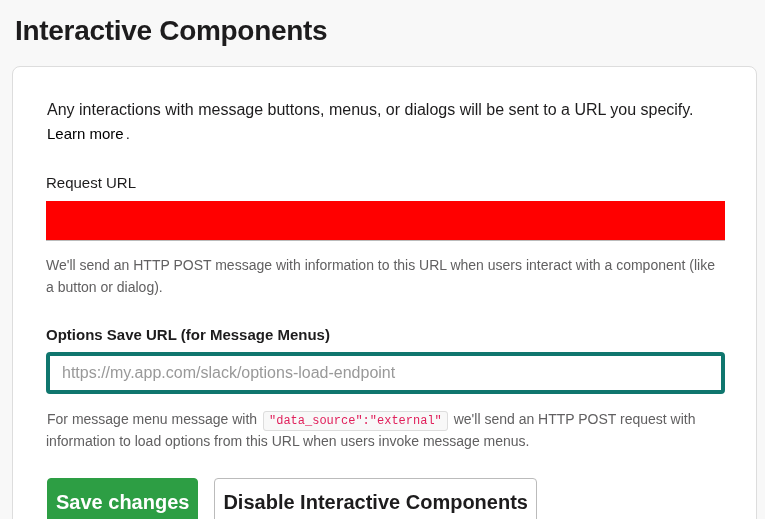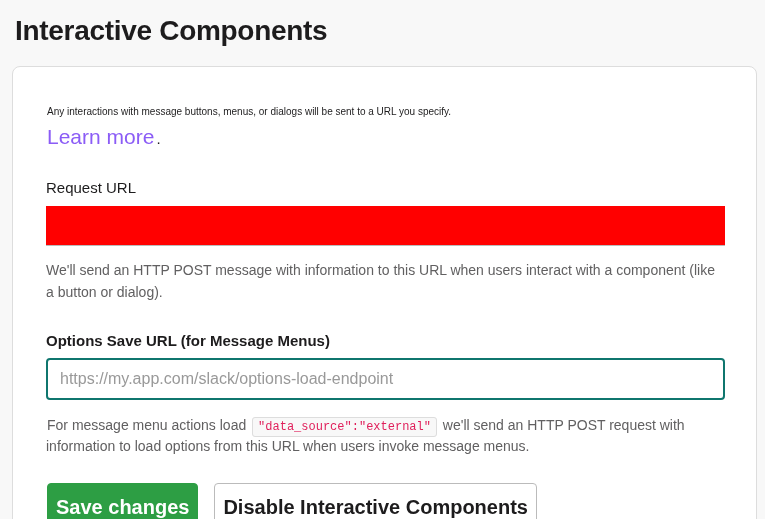--- a/index.html
+++ b/index.html
@@ -22,28 +22,28 @@
       letter-spacing: -0.3px;
     }
     .panel {
       background: #fff;
       border: 1px solid #ddd;
       border-radius: 8px;
       margin: 0 10px;
       padding: 30px 32px 32px 32px;
     }
     .intro-text {
-      font-size: 10px;
+      font-size: 16px;
       color: #1d1c1d;
       line-height: 1.4;
     }
     .learn-more {
-      color: #8b5cf6;
+      color: #000000;
       text-decoration: none;
-      font-size: 21px;
+      font-size: 15px;
       line-height: 1.4;
       display: inline;
     }
     .learn-more-dot {
       color: #1d1c1d;
       font-size: 15px;
     }
     .field-label {
       font-size: 15px;
       font-weight: 400;
@@ -69,21 +69,21 @@
       color: #1d1c1d;
       margin-top: 28px;
       margin-bottom: 8px;
     }
     .text-input {
       width: 100%;
       height: 42px;
       padding: 10px 12px;
       font-size: 16px;
       color: #1d1c1d;
-      border: 2px solid #0f766e;
+      border: 4px solid #0f766e;
       border-radius: 4px;
       outline: none;
     }
     .text-input::placeholder {
       color: #999;
     }
     .code-inline {
       font-family: Menlo, Consolas, "Courier New", monospace;
       font-size: 12px;
       color: #e01e5a;
@@ -132,21 +132,21 @@
     <a href="#" class="learn-more">Learn more</a><span class="learn-more-dot">.</span>
   </div>
 
   <div class="field-label">Request URL</div>
   <div class="request-url-box"></div>
   <div class="help-text">We'll send an HTTP POST message with information to this URL when users interact with a component (like a button or dialog).</div>
 
   <div class="options-label">Options Save URL (for Message Menus)</div>
   <input type="text" class="text-input" placeholder="https://my.app.com/slack/options-load-endpoint" style="">
   <div class="help-text">
-    <span>For message menu actions load </span><code class="code-inline">"data_source":"external"</code><span> we'll send an HTTP POST request with information to load options from this URL when users invoke message menus.</span>
+    <span>For message menu message with </span><code class="code-inline">"data_source":"external"</code><span> we'll send an HTTP POST request with information to load options from this URL when users invoke message menus.</span>
   </div>
 
   <div class="button-row">
     <button class="btn btn-primary">Save changes</button>
     <button class="btn btn-secondary">Disable Interactive Components</button>
   </div>
 
 </div>
 
 </body></html>

